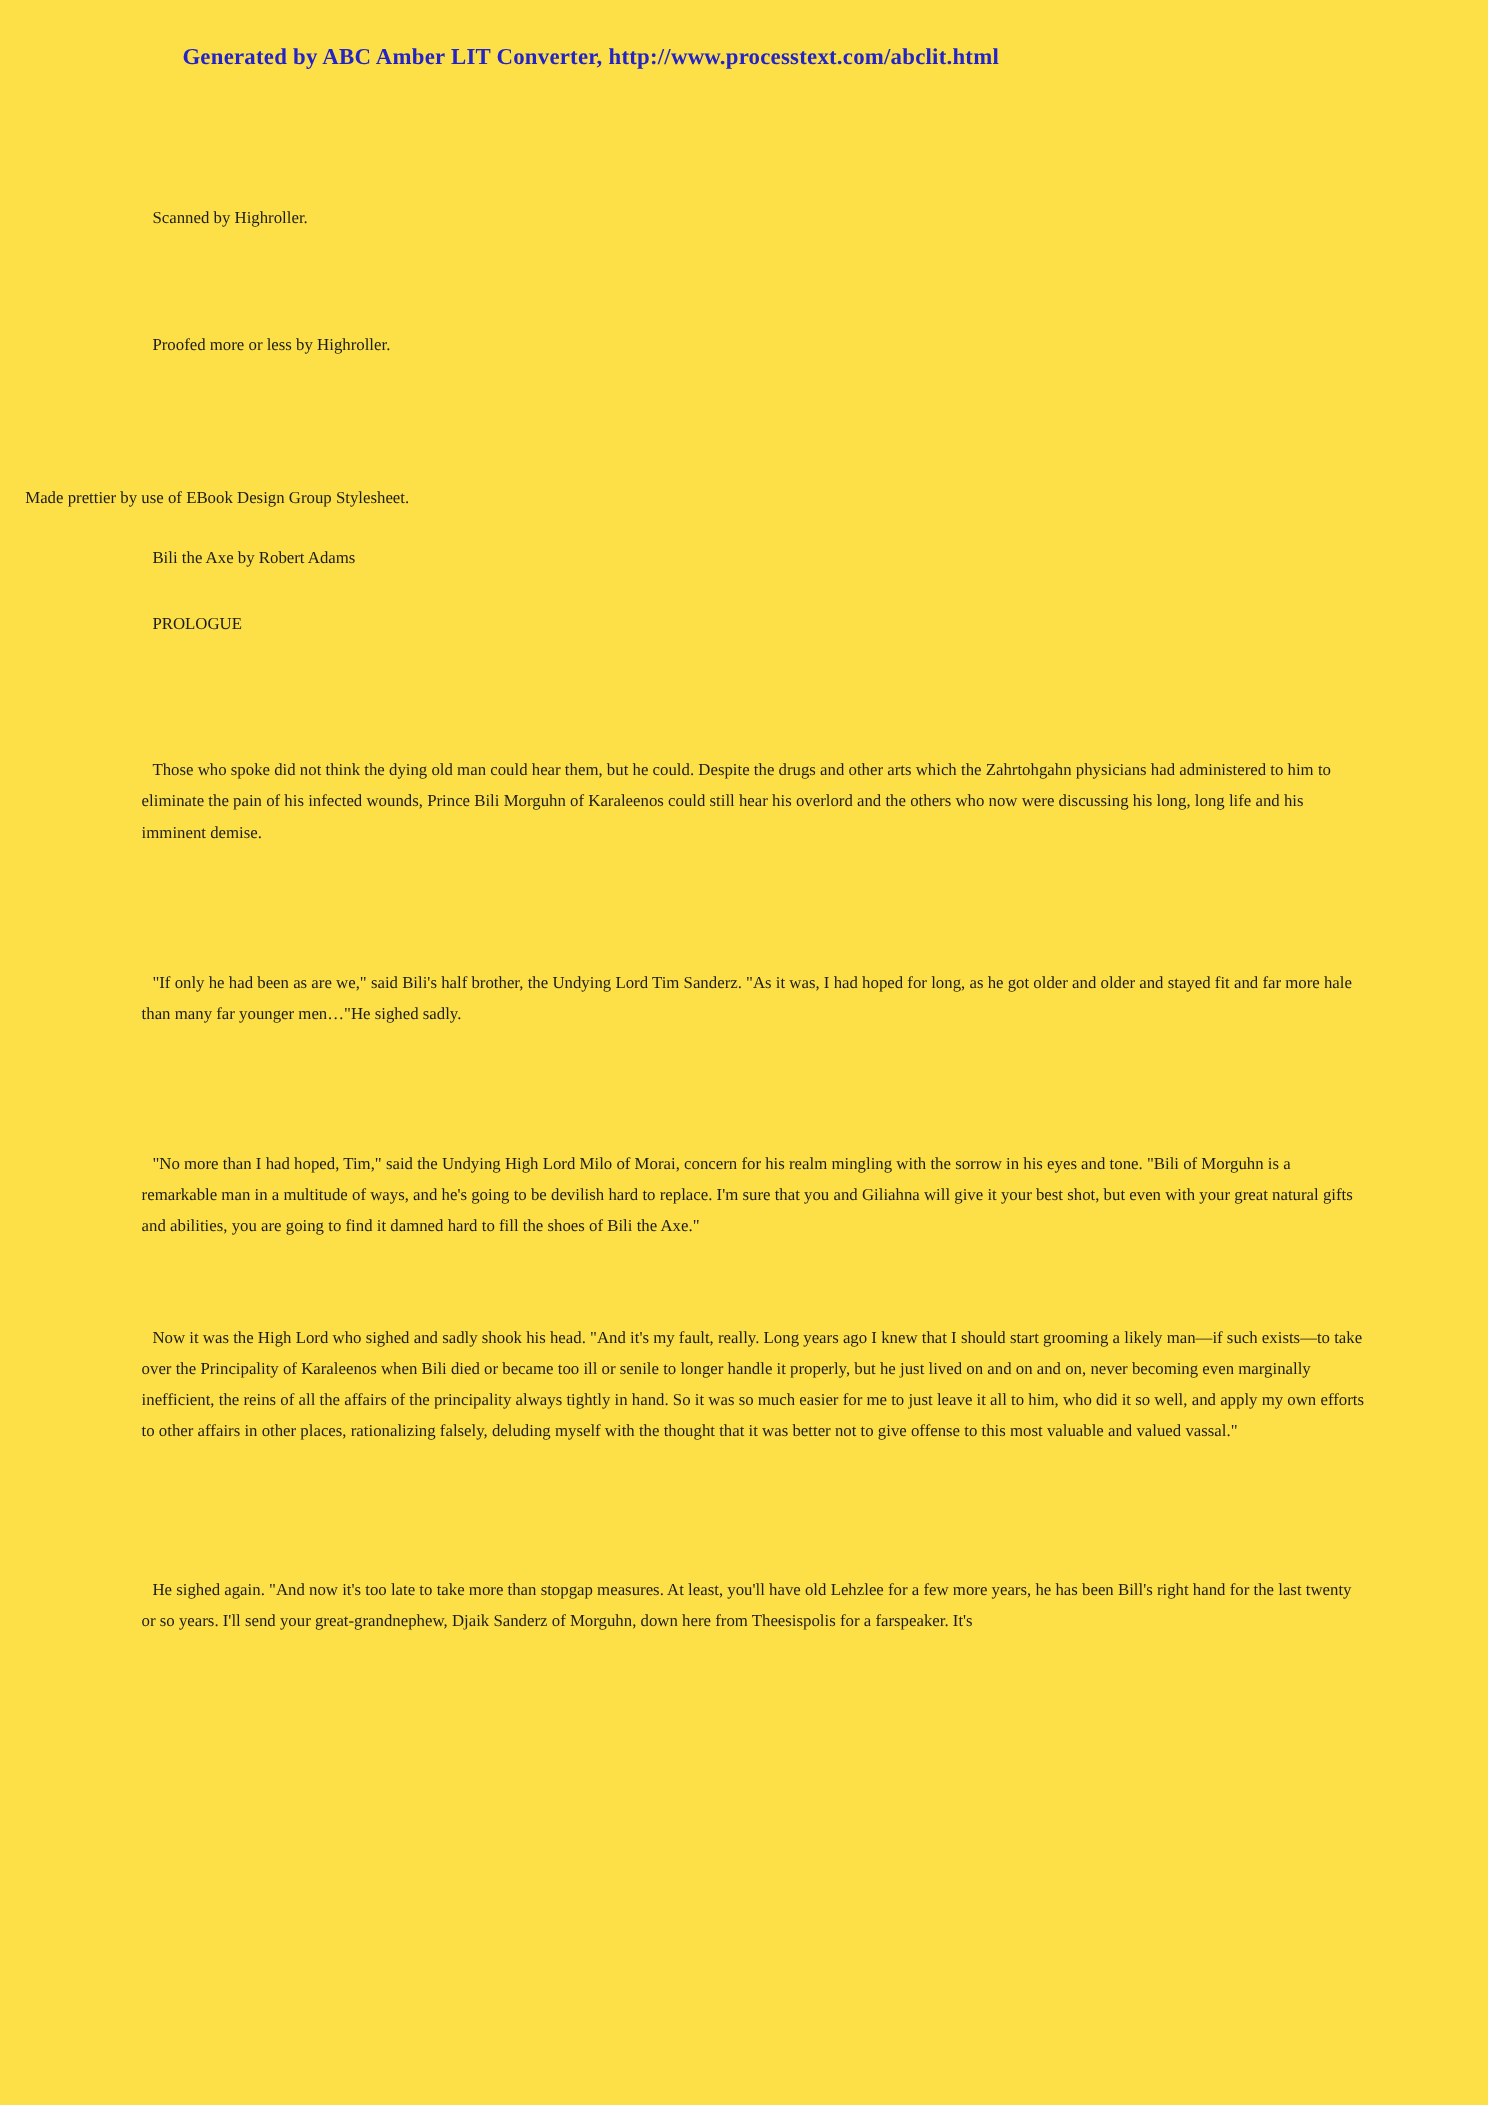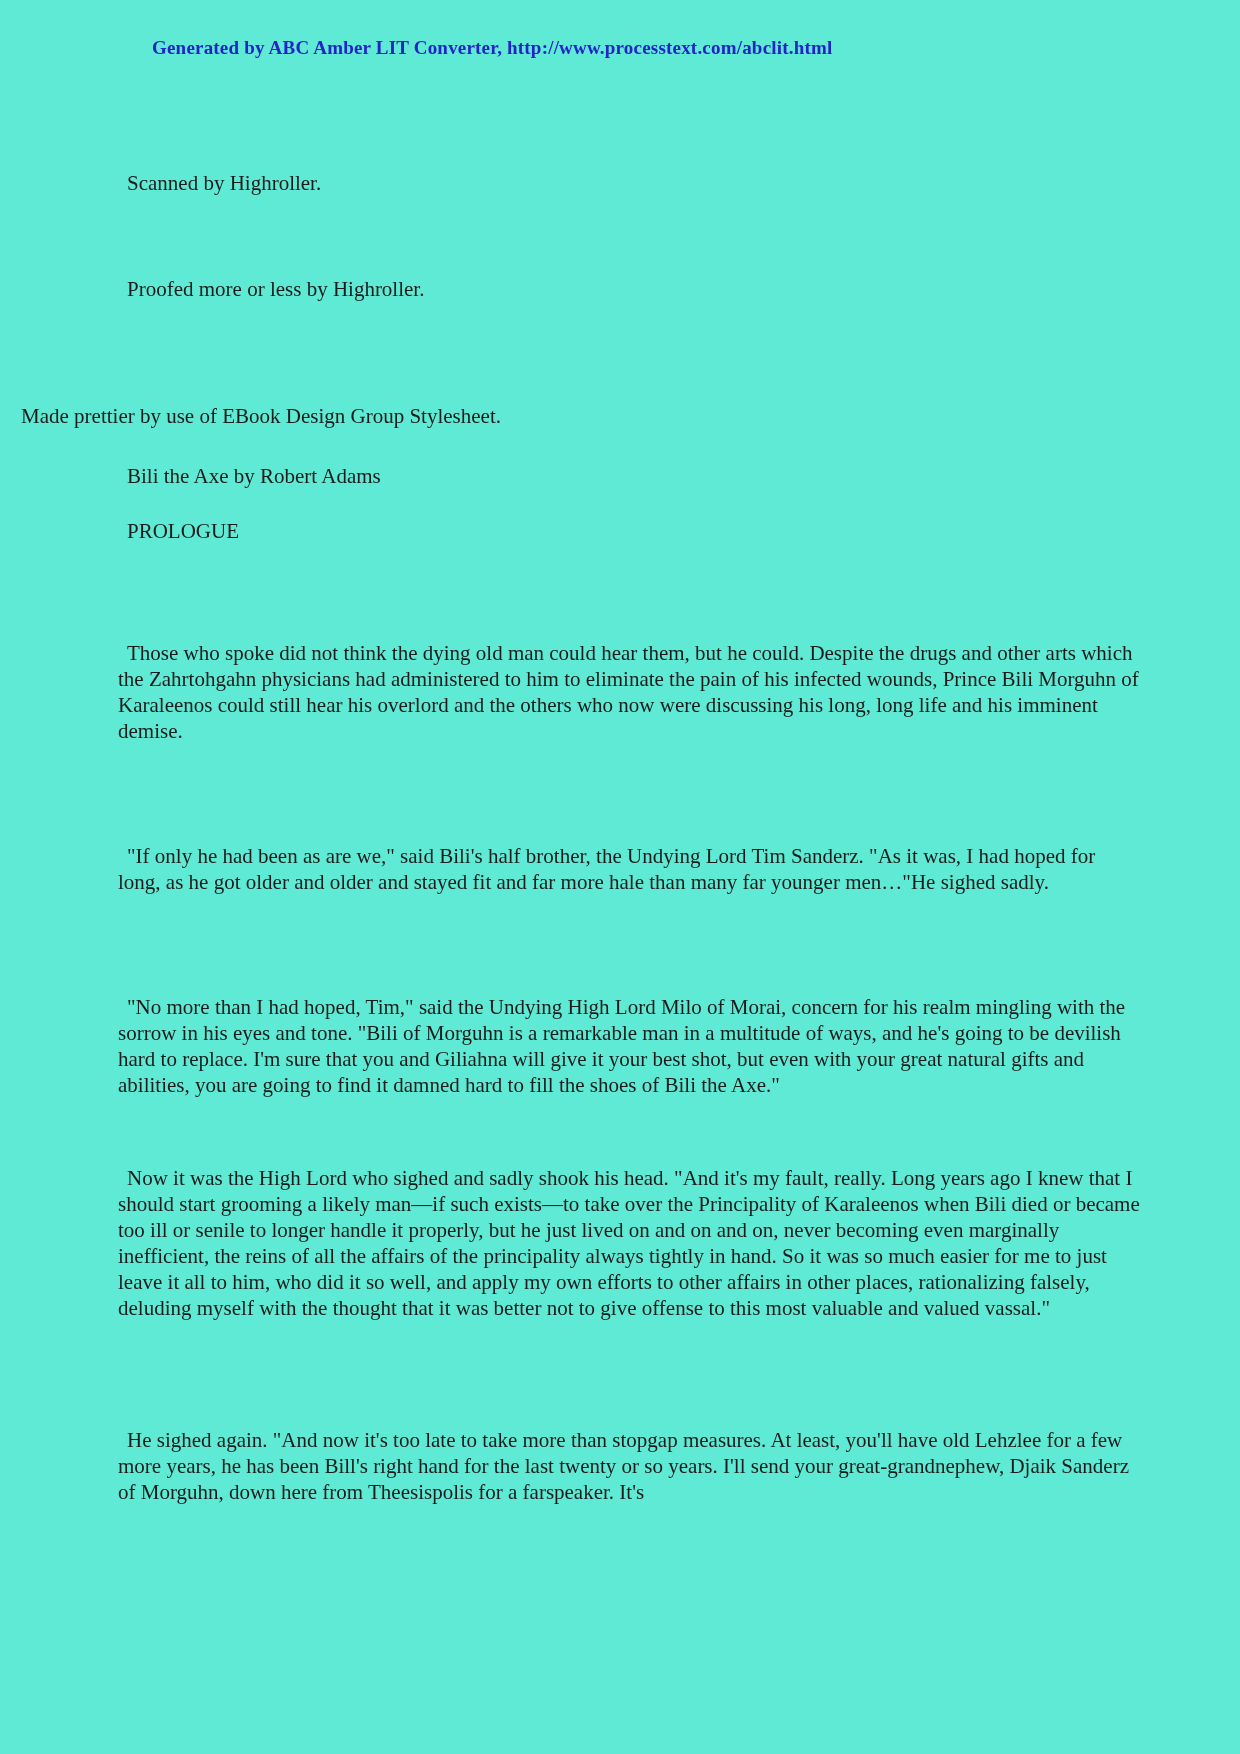--- a/index.html
+++ b/index.html
@@ -5,45 +5,45 @@
   html, body {
     margin: 0;
     padding: 0;
     background: #ffffff;
   }
   .page {
     position: relative;
     width: 1240px;
     height: 1754px;
     margin: 0 auto;
-    background: #5eead4;
+    background: #fde047;
     overflow: hidden;
     font-family: "Liberation Serif", "DejaVu Serif", serif;
     color: #1c1c1c;
   }
   .converter-header {
     margin: 36px 0 0 152px;
     font-size: 19px;
     line-height: 24px;
     font-weight: bold;
     color: #2323c8;
     letter-spacing: 0.2px;
     white-space: nowrap;
   }
   .front-item, .body-par {
-    font-size: 21px;
+    font-size: 14px;
     line-height: 26px;
     padding-left: 118px;
     padding-right: 100px;
     text-indent: 9px;
   }
   .front-scanned    { margin-top: 110px; }
   .front-proofed    { margin-top: 80px;  }
   .front-stylesheet { margin-top: 101px; padding-left: 12px; }
-  .front-byline     { margin-top: 34px;  }
+  .front-byline     { margin-top: 24px;  }
   .front-heading    { margin-top: 29px;  }
   .par-1 { margin-top: 96px;  }
   .par-2 { margin-top: 99px;  }
   .par-3 { margin-top: 99px;  }
   .par-4 { margin-top: 67px; }
   .par-5 { margin-top: 106px; }
 </style>
 </head>
 <body>
 

